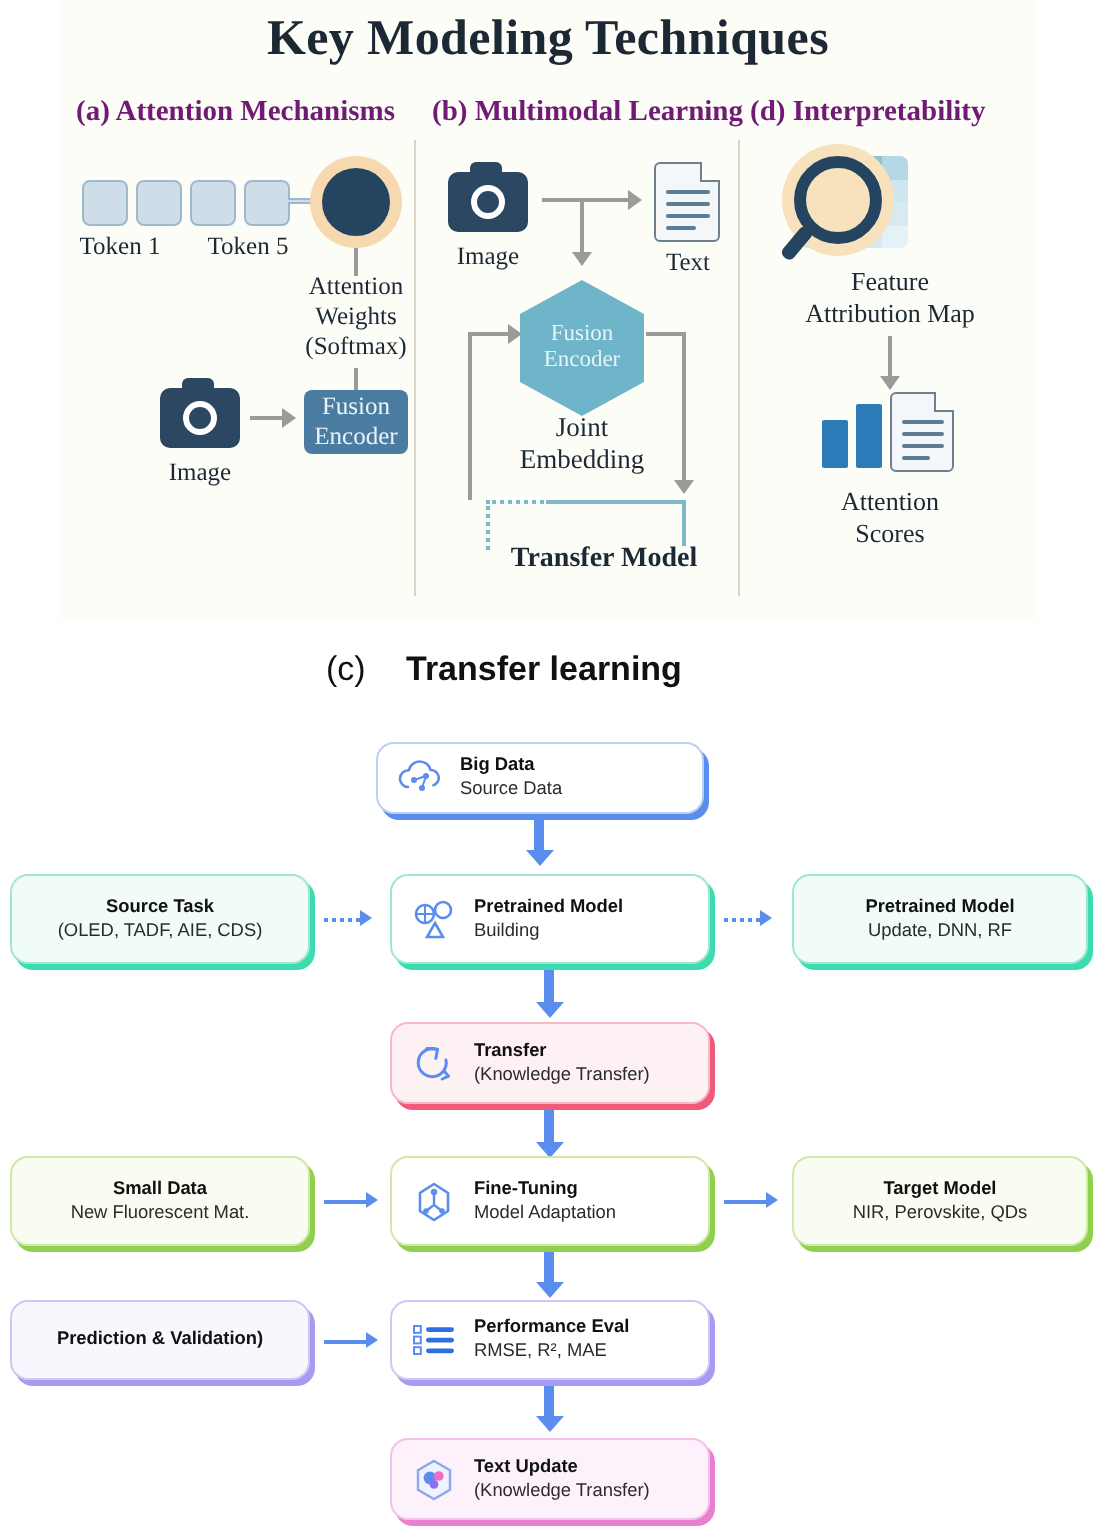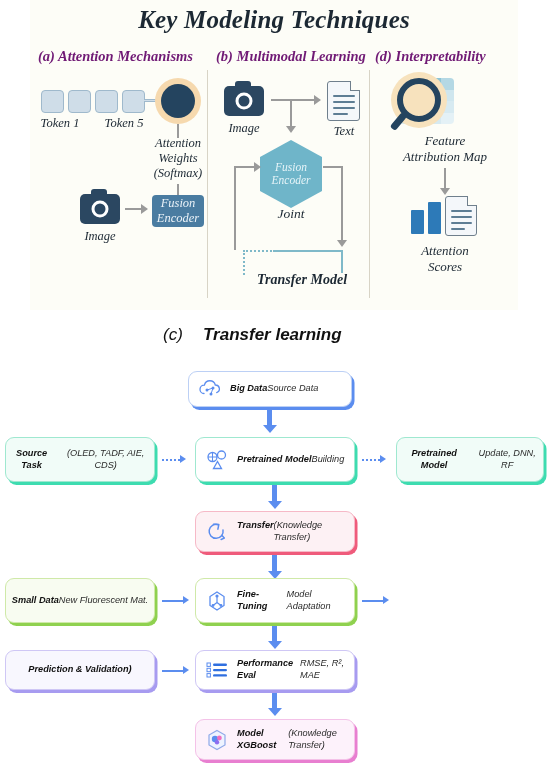--- a/index.html
+++ b/index.html
@@ -2,21 +2,21 @@
 <html><head>
 <meta charset="utf-8">
 <style>
   * { box-sizing: border-box; margin: 0; padding: 0; }
   html, body {
     width: 550px; height: 768px;
     background: #ffffff;
     font-family: "Liberation Sans", sans-serif;
     overflow: hidden;
   }
-  #root { position: relative; width: 550px; height: 768px; font-style: italic; }
+  #root { position: relative; width: 550px; height: 768px; }
 
   
   .top-panel {
     position: absolute;
     left: 30px; top: 0; width: 488px; height: 310px;
     background: #fdfdf7;
   }
   .fig-title {
     position: absolute; left: 0; top: 6px; width: 488px;
     text-align: center;
@@ -124,21 +124,21 @@
   }
   .c-title {
     position:absolute; font-family:"Liberation Sans", sans-serif;
     font-size:17px; font-weight:700; color:#111;
   }
 
   .node {
     position:absolute; border-radius:9px; background:#ffffff;
     display:flex; align-items:center;
   }
-  .node .txt { display:flex; flex-direction:row; justify-content:center; }
+  .node .txt { display:flex; flex-direction:column; justify-content:center; }
   .node .t1 { font-size:9.2px; font-weight:700; color:#111; line-height:1.3; }
   .node .t2 { font-size:9.2px; font-weight:400; color:#2b2b2b; line-height:1.3; }
   .node.center { padding-left: 8px; }
   .node.side { justify-content:center; text-align:center; }
   .node.side .txt { align-items:center; }
 
   .nicon { width:26px; height:26px; flex:0 0 26px; margin-right:7px; position:relative; }
 
   .flow-arrow-v { position:absolute; width:5px; background:#5b8def; }
   .flow-head-v { position:absolute; width:0;height:0;
@@ -221,20 +221,21 @@
     <div class="cap" style="left:284px; top:124px; width:60px;">Text</div>
 
     <div class="hexagon" style="left:230px; top:140px;">
       <span>
         <span>Fusion</span><br>
         <span>Encoder</span>
       </span>
     </div>
 
     <div class="cap" style="left:214px; top:206px; width:94px; font-size:13.5px;">Joint</div>
+    <div class="cap" style="left:204px; top:222px; width:114px; font-size:13.5px;">Embedding</div>
 
     <div class="gray-path" style="left:204px; top:166px; width:1.6px; height:84px;"></div>
     <div class="gray-path" style="left:204px; top:166px; width:22px; height:1.6px;"></div>
     <div class="arrow-head ah-right" style="left:224px; top:162px;"></div>
 
     <div class="gray-path" style="left:293px; top:166px; width:20px; height:1.6px;"></div>
     <div class="gray-path" style="left:311px; top:166px; width:1.6px; height:76px;"></div>
     <div class="arrow-head ah-down" style="left:307px; top:240px;"></div>
 
     <div class="tl-line" style="left:243px; top:250px; width:70px; height:2px;"></div>
@@ -394,20 +395,27 @@
     </div>
     <div class="txt">
       <div class="t1">Fine-Tuning</div>
       <div class="t2">Model Adaptation</div>
     </div>
   </div>
 
   <div class="flow-line-thin" style="left:362px; top:600px; width:22px;"></div>
   <div class="flow-head-h" style="left:383px; top:596px;"></div>
 
+  <div class="node side" style="left:396px; top:578px; width:148px; height:45px;
+       border:1.5px solid #cfe9a8; background:#f8fcf1; box-shadow: 2.5px 3px 0 0 #8fd14f;">
+    <div class="txt">
+      <div class="t1">Target Model</div>
+      <div class="t2">NIR, Perovskite, QDs</div>
+    </div>
+  </div>
 
   <div class="flow-arrow-v" style="left:272px; top:626px; height:17px;"></div>
   <div class="flow-head-v" style="left:267.5px; top:641px;"></div>
 
   <div class="node side" style="left:5px; top:650px; width:150px; height:40px;
        border:1.5px solid #cfc7f5; background:#f8f7fe; box-shadow: 2.5px 3px 0 0 #a79bf0;">
     <div class="txt">
       <div class="t1">Prediction &amp; Validation)</div>
     </div>
   </div>
@@ -440,18 +448,18 @@
        border:1.5px solid #f4c2e8; background:#fdf2fb; box-shadow: 2.5px 3px 0 0 #e87fd0;">
     <div class="nicon">
       <svg width="26" height="26" viewBox="0 0 26 26" fill="none">
         <path d="M13 3.5l8 4.6v9.8L13 22.5 5 17.9V8.1z" stroke="#8fa9e8" stroke-width="1.2" fill="#eef3ff"></path>
         <circle cx="11" cy="12" r="3.2" fill="#5b8def"></circle>
         <circle cx="15.4" cy="11" r="2.4" fill="#f06ec0"></circle>
         <circle cx="13" cy="15.2" r="2.2" fill="#8e6ef0"></circle>
       </svg>
     </div>
     <div class="txt">
-      <div class="t1">Model XGBoost</div>
+      <div class="t1">Text Update</div>
       <div class="t2">(Knowledge Transfer)</div>
     </div>
   </div>
 
 </div>
 
 </body></html>

